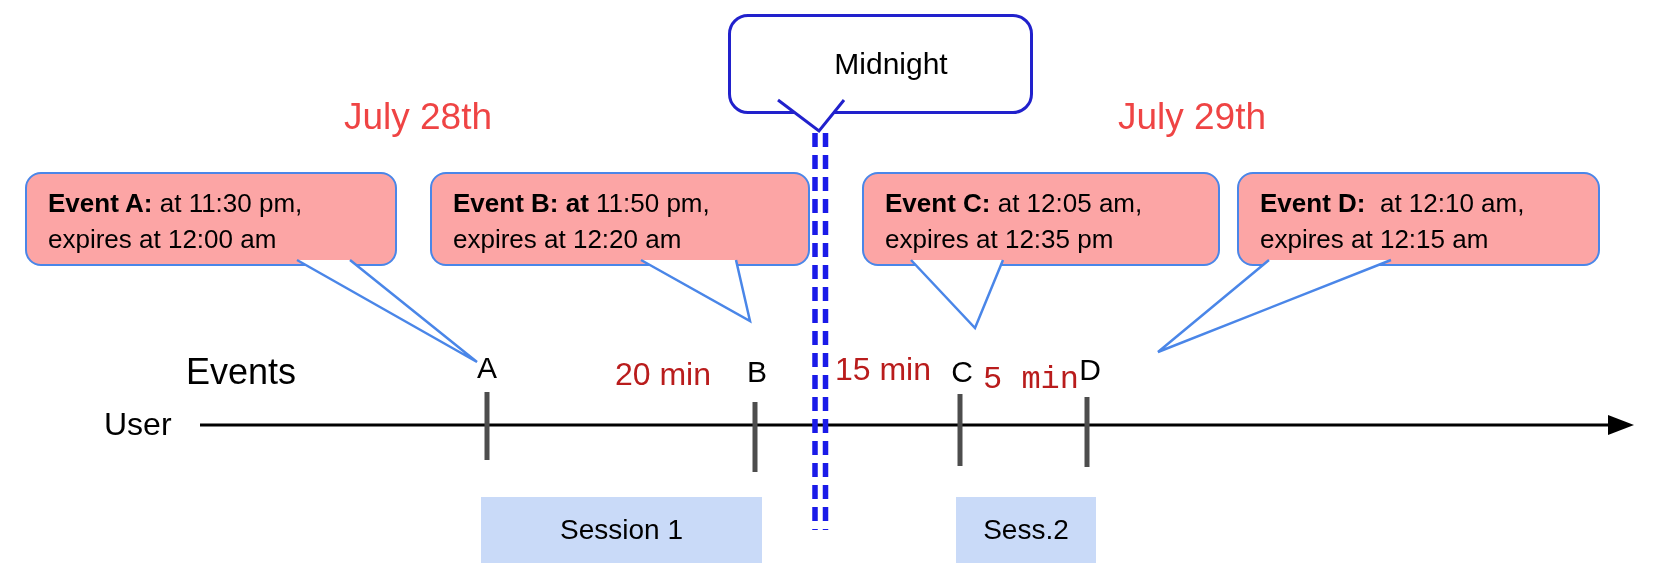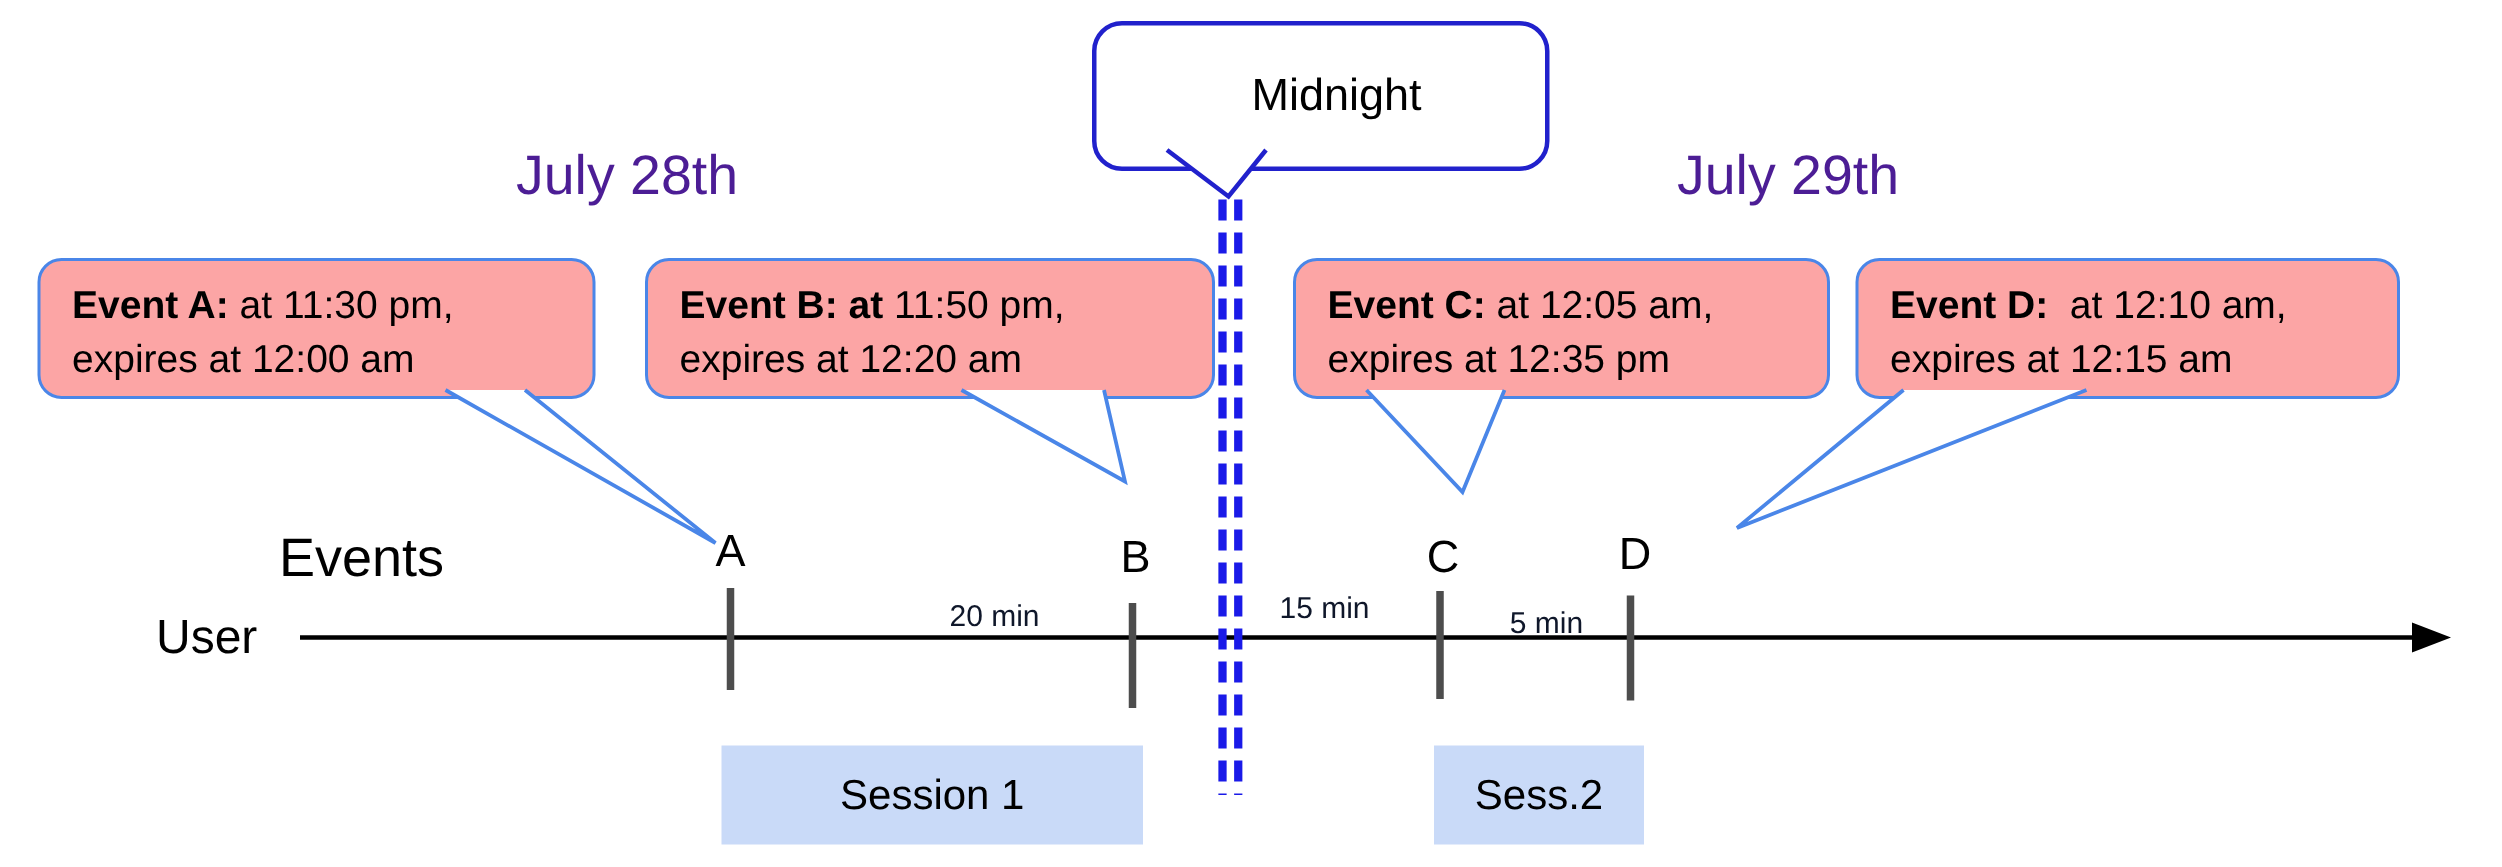--- a/index.html
+++ b/index.html
@@ -2,21 +2,21 @@
 <html><head>
 <meta charset="utf-8">
 <style>
   html,body{margin:0;padding:0;background:#fff;}
   #canvas{
     position:relative;width:1668px;height:578px;background:#ffffff;
     font-family:"Liberation Sans", sans-serif;color:#000;overflow:hidden;
   }
   .abs{position:absolute;}
   
-  .date-label{font-size:37px;color:#4c1d95;text-align:center;width:260px;}
+  .date-label{font-size:37px;color:#ef4444;text-align:center;width:260px;}
   #date-left{left:288px;top:96px;}
   #date-right{left:1062px;top:96px;}
   
   #midnight-callout{
     left:728px;top:14px;width:278px;height:94px;background:#fff;
     border:3px solid #2121cc;border-radius:20px;z-index:3;
     display:flex;align-items:center;justify-content:center;font-size:30px;padding-left:21px;
   }
   
   .event-callout{
@@ -32,24 +32,24 @@
   
   #shapes{left:0;top:0;z-index:4;pointer-events:none;}
   
   #events-label{left:186px;top:351px;font-size:36px;}
   #user-label{left:104px;top:406px;font-size:32px;}
   .tick-label{font-size:30px;text-align:center;width:60px;z-index:5;}
   #tick-label-a{left:457px;top:351px;}
   #tick-label-b{left:727px;top:355px;}
   #tick-label-c{left:932px;top:355px;}
   #tick-label-d{left:1060px;top:353px;}
-  .duration-label{font-size:20px;text-align:center;width:100px;color:#0f172a;margin-top:44px;}
+  .duration-label{font-size:32px;text-align:center;width:100px;color:#b91c1c;}
   #duration-1{left:613px;top:356px;}
   #duration-2{left:833px;top:351px;}
-  #duration-3{left:981px;top:361px;}
+  #duration-3{left:981px;top:361px;font-family:Liberation Mono, monospace;}
   
   .session-box{
     background:#c9daf8;display:flex;align-items:center;justify-content:center;
     font-size:28px;z-index:2;
   }
   #session-1{left:481px;top:497px;width:281px;height:66px;}
   #session-2{left:956px;top:497px;width:140px;height:66px;}
 </style>
 </head>
 <body>

